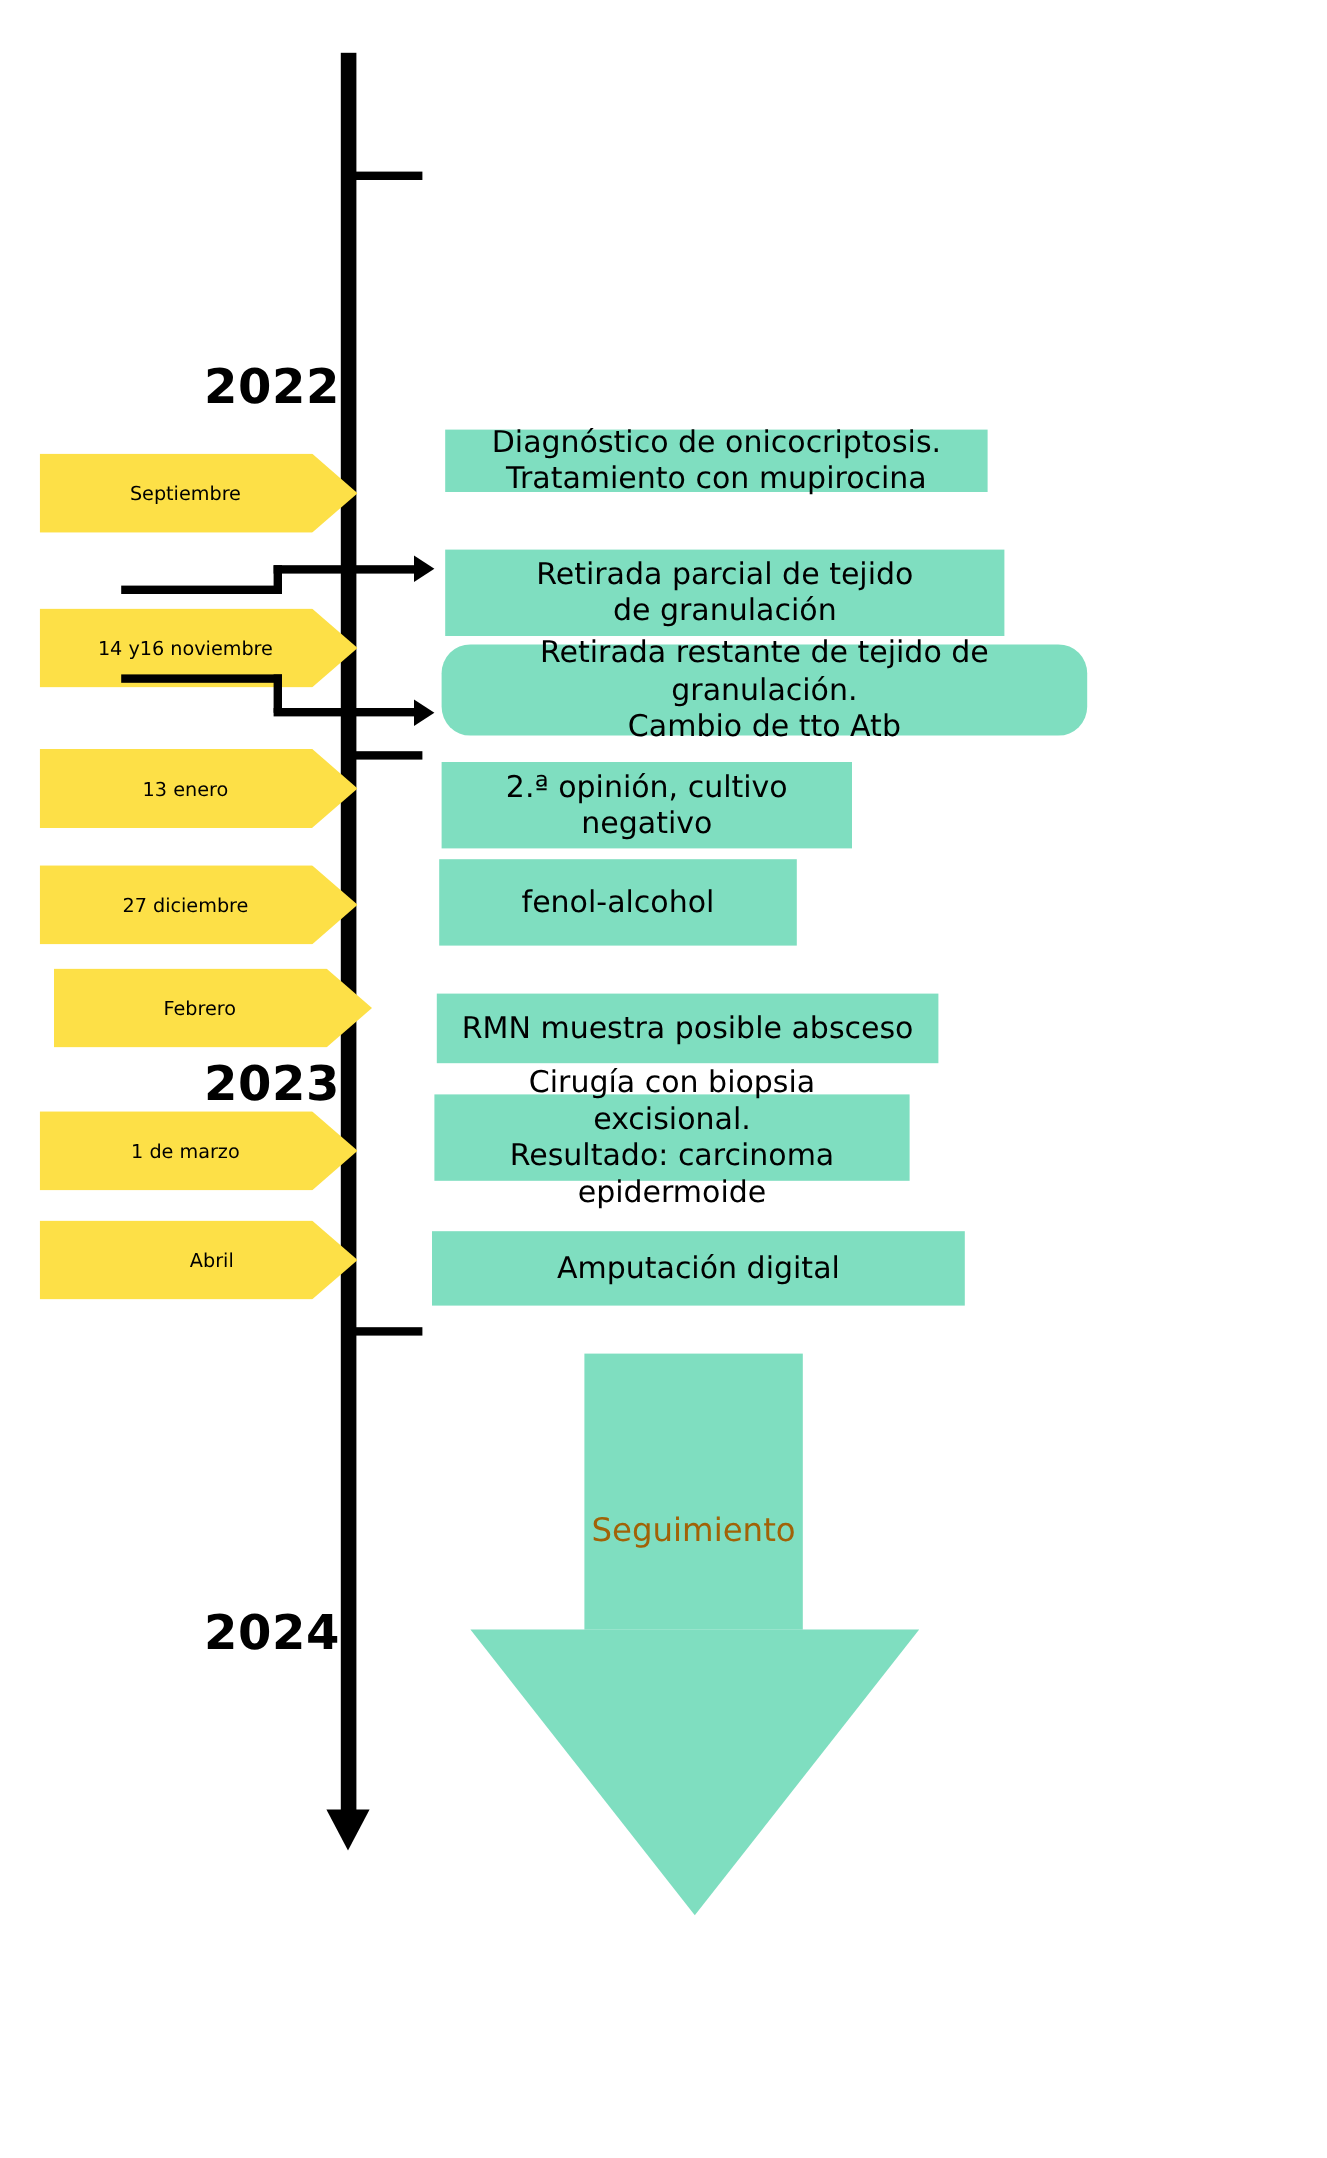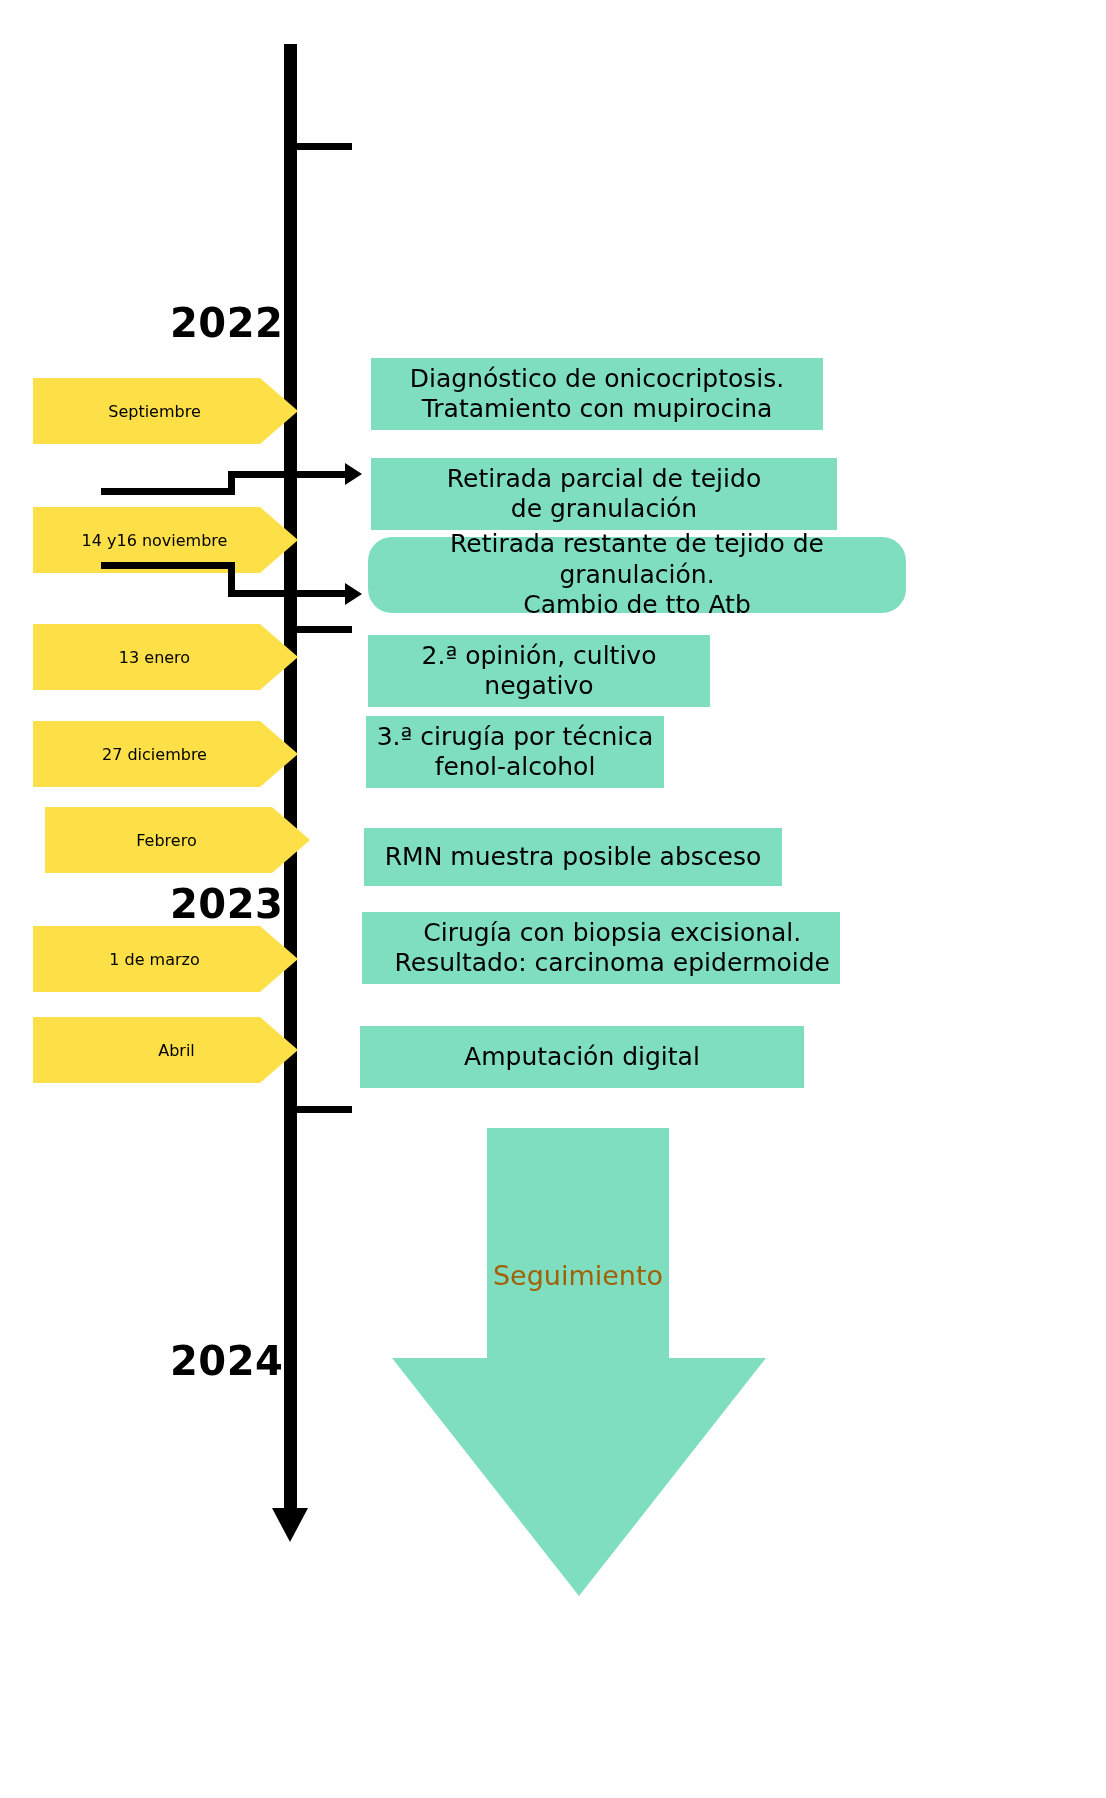--- a/index.html
+++ b/index.html
@@ -147,21 +147,21 @@
   <div class="stroke" style="left:228px; top:471px; width:120px; height:7px;"></div>
   <div class="arrow-head" style="left:345px; top:463px;"></div>
 
   <div class="stroke" style="left:101px; top:562px; width:134px; height:7px;"></div>
 
   <div class="stroke" style="left:228px; top:562px; width:7px; height:32px;"></div>
 
   <div class="stroke" style="left:228px; top:590px; width:120px; height:7px;"></div>
   <div class="arrow-head" style="left:345px; top:583px;"></div>
 
-  <div class="event-box" style="left:371px; top:358px; width:452px; height:72px;">
+  <div class="event-box" style="left:371px; top:358px; width:452px; height:52px;">
     <div>
       <div>Diagnóstico de onicocriptosis.</div>
       <div>Tratamiento con mupirocina</div>
     </div>
   </div>
 
   <div class="event-box" style="left:371px; top:458px; width:466px; height:72px;">
     <div>
       <div>Retirada parcial de tejido</div>
       <div>de granulación</div>
@@ -177,32 +177,31 @@
 
   <div class="event-box" style="left:368px; top:635px; width:342px; height:72px;">
     <div>
       <div>2.ª opinión, cultivo</div>
       <div>negativo</div>
     </div>
   </div>
 
   <div class="event-box" style="left:366px; top:716px; width:298px; height:72px;">
     <div>
-      <div>3.ª cirugía por técnica</div>
       <div>fenol-alcohol</div>
     </div>
   </div>
 
   <div class="event-box" style="left:364px; top:828px; width:418px; height:58px;">
     <div>
       <div>RMN muestra posible absceso</div>
     </div>
   </div>
 
-  <div class="event-box" style="left:362px; top:912px; width:478px; height:72px;justify-content:flex-end;">
+  <div class="event-box" style="left:362px; top:912px; width:396px; height:72px;justify-content:flex-end;">
     <div>
       <div>Cirugía con biopsia excisional.</div>
       <div>Resultado: carcinoma epidermoide</div>
     </div>
   </div>
 
   <div class="event-box" style="left:360px; top:1026px; width:444px; height:62px;">
     <div>
       <div>Amputación digital</div>
     </div>

